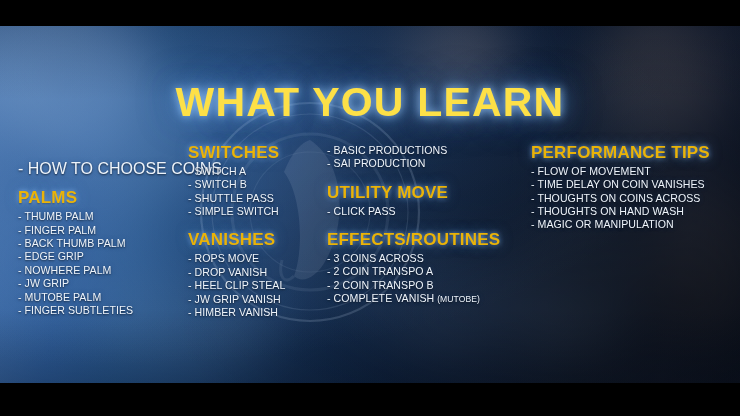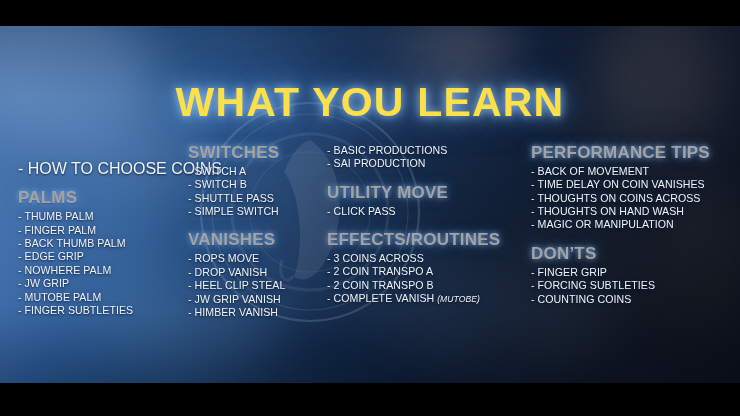--- a/index.html
+++ b/index.html
@@ -155,42 +155,41 @@
   #col2 { left: 188px; top: 118px; width: 140px; }
   #col3 { left: 327px; top: 118px; width: 205px; }
   #col4 { left: 531px; top: 118px; width: 205px; }
 
   .group { margin-bottom: 0; }
 
   .heading {
     font-size: 17px;
     font-weight: bold;
     letter-spacing: .2px;
-    color: #a3a3a3;
+    color: #eab308;
     line-height: 1.05;
     margin-top: 13px;
     margin-bottom: 3px;
     text-shadow:
       0 0 5px rgba(140,190,250,.85),
       0 0 13px rgba(90,150,215,.55),
       0 1px 2px rgba(0,0,0,.55);
     white-space: nowrap;
   }
   .group:first-child > .heading { margin-top: 0; }
 
   .item {
     font-size: 10.6px;
     line-height: 13.4px;
     color: #eef4fb;
     letter-spacing: .05px;
     white-space: nowrap;
     text-shadow: 0 1px 2px rgba(0,0,0,.62), 0 0 5px rgba(40,80,140,.45);
   }
   .item .note {
-    font-style: italic;
     font-size: 8.6px;
     letter-spacing: .05px;
   }
 
   .lead {
     font-size: 16px;
     line-height: 13.4px;
     color: #eef4fb;
     white-space: nowrap;
     text-shadow: 0 1px 2px rgba(0,0,0,.62), 0 0 5px rgba(40,80,140,.45);
@@ -286,32 +285,26 @@
             <div class="heading">EFFECTS/ROUTINES</div>
             <div class="item"><span>- 3 COINS ACROSS</span></div>
             <div class="item"><span>- 2 COIN TRANSPO A</span></div>
             <div class="item"><span>- 2 COIN TRANSPO B</span></div>
             <div class="item"><span>- COMPLETE VANISH </span><span class="note">(MUTOBE)</span></div>
           </div>
         </div>
       <div class="column" id="col4">
           <div class="group">
             <div class="heading">PERFORMANCE TIPS</div>
-            <div class="item"><span>- BACK OF MOVEMENT</span></div>
+            <div class="item"><span>- FLOW OF MOVEMENT</span></div>
             <div class="item"><span>- TIME DELAY ON COIN VANISHES</span></div>
             <div class="item"><span>- THOUGHTS ON COINS ACROSS</span></div>
             <div class="item"><span>- THOUGHTS ON HAND WASH</span></div>
             <div class="item"><span>- MAGIC OR MANIPULATION</span></div>
           </div>
-          <div class="group">
-            <div class="heading">DON’TS</div>
-            <div class="item"><span>- FINGER GRIP</span></div>
-            <div class="item"><span>- FORCING SUBTLETIES</span></div>
-            <div class="item"><span>- COUNTING COINS</span></div>
-          </div>
         </div>
 
     </div>
   </div>
 
   <div class="letterbox top"></div>
   <div class="letterbox bottom"></div>
 
 </div>
 

